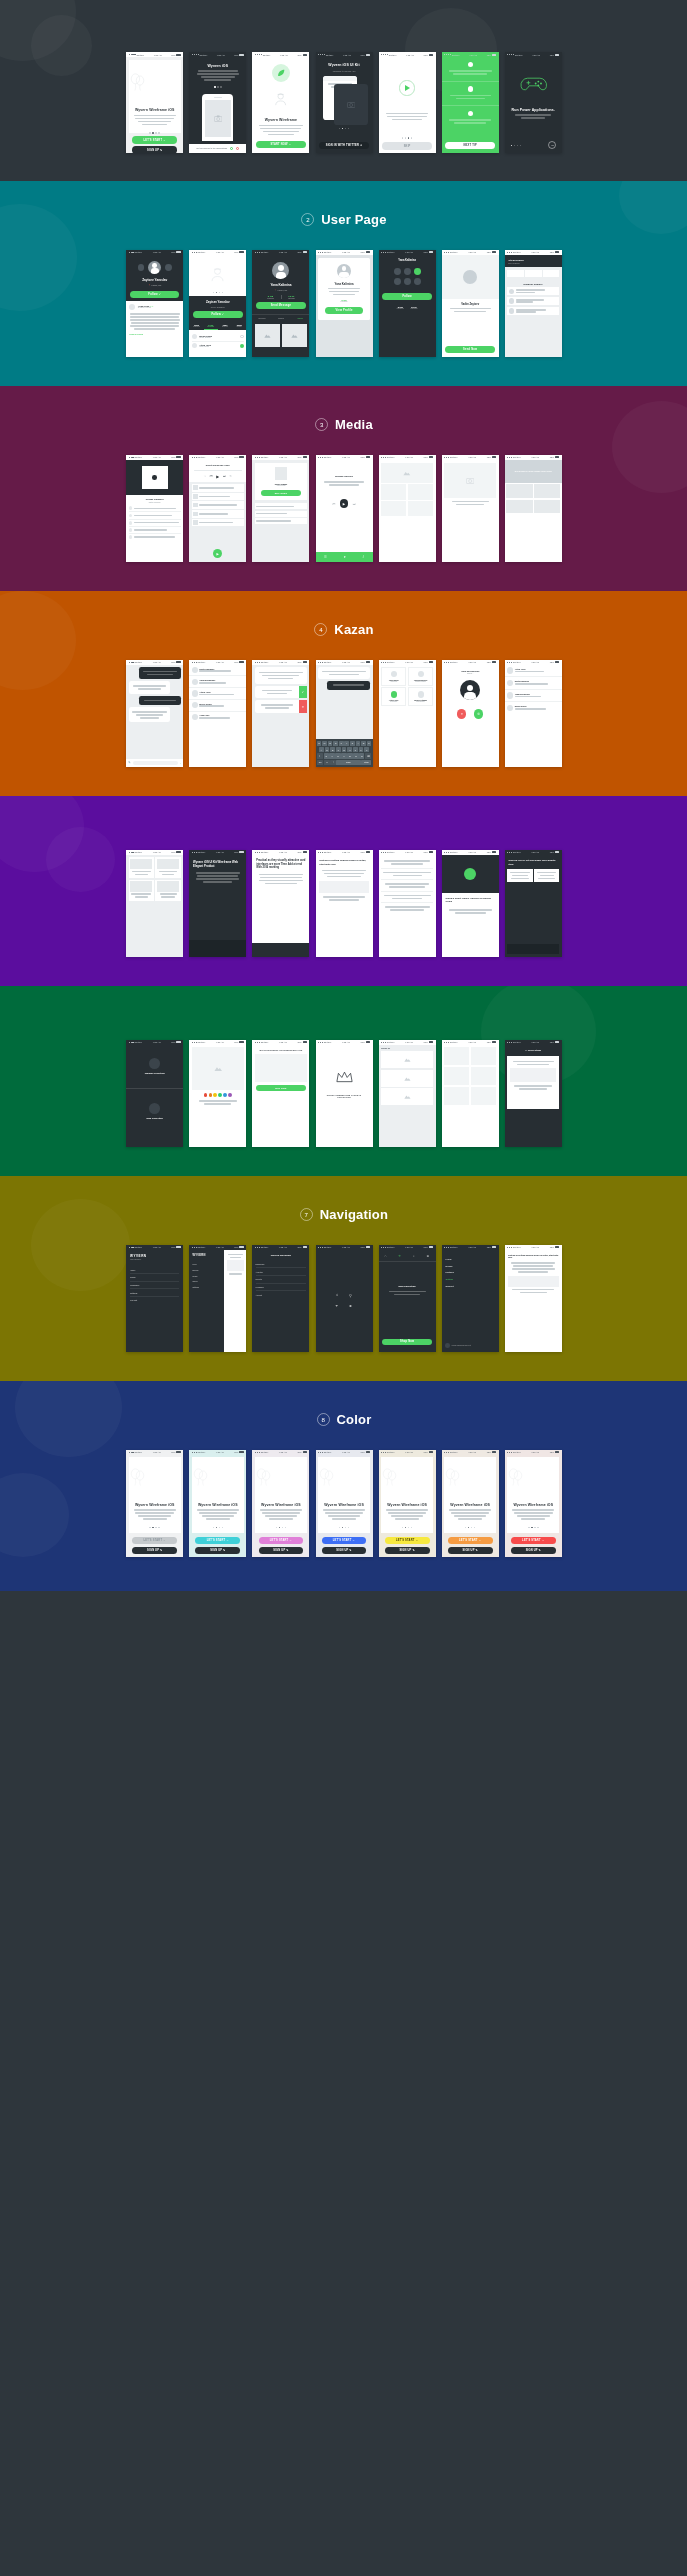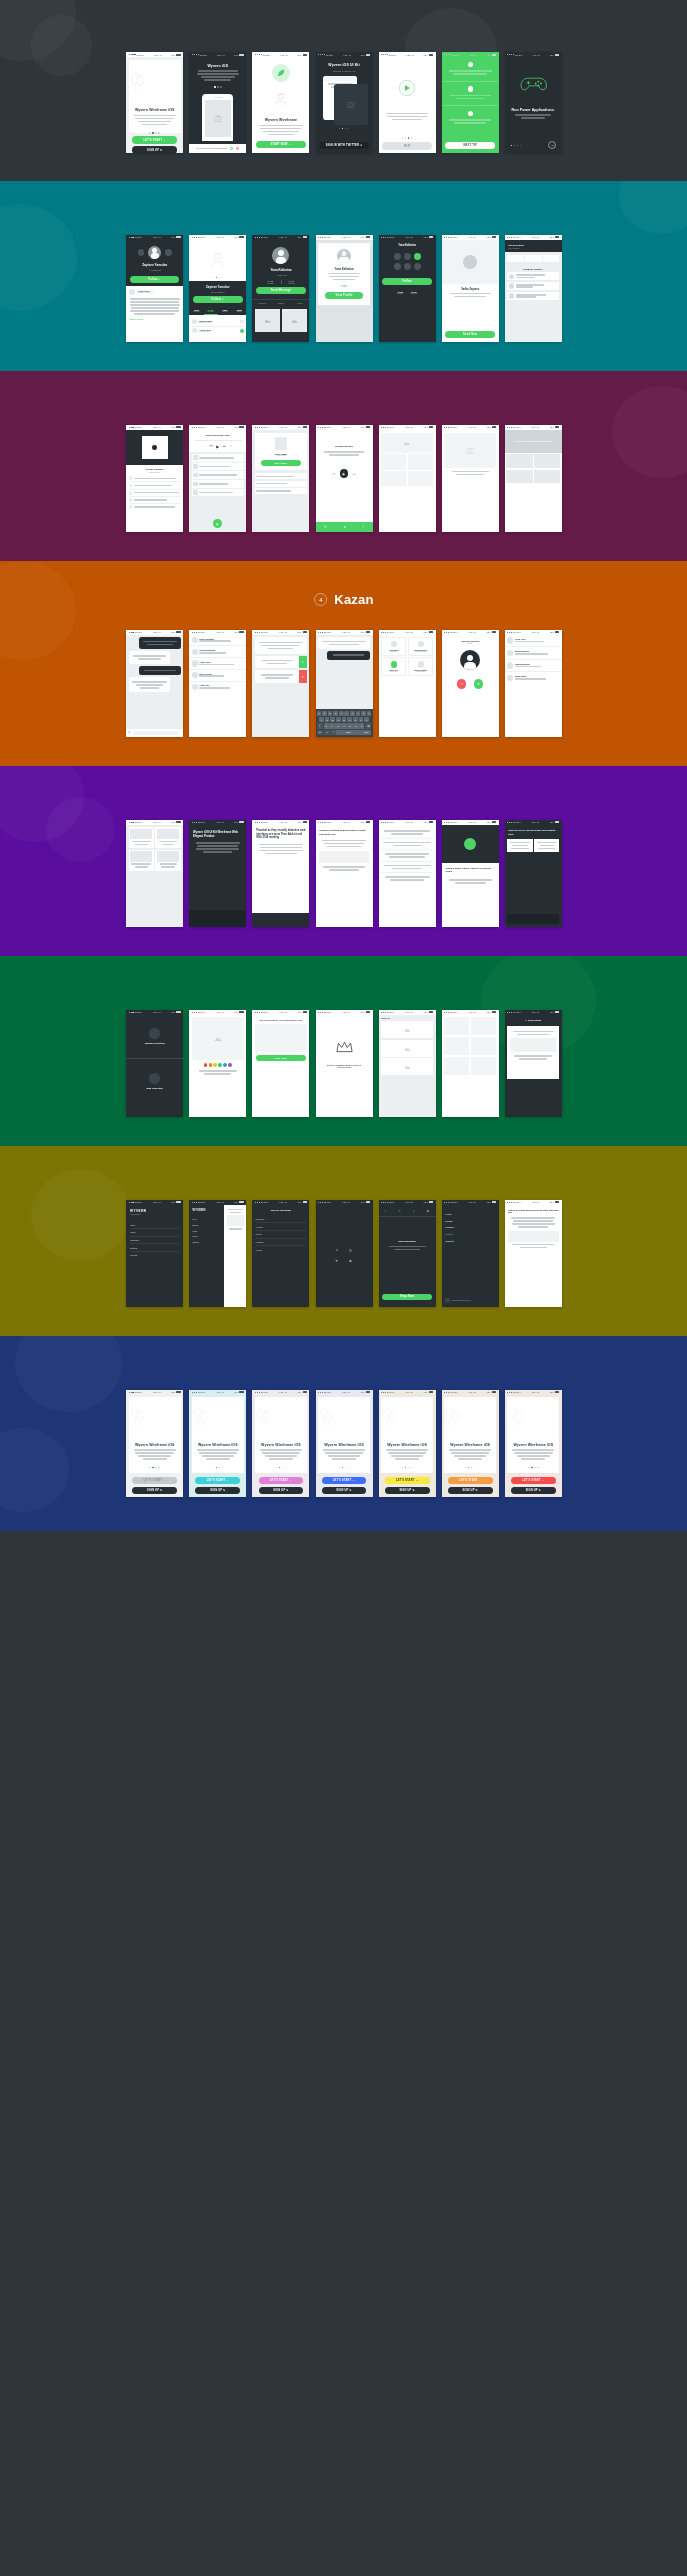--- a/index.html
+++ b/index.html
@@ -371,20 +371,26 @@
       </div>
     </div>
   </div>
 </div>
 
 <div class="section" style="background:#007b85;padding:31px 0 29px;">
   <div class="blobs">
     <div class="blob" style="width:115px;height:107px;left:-38px;top:23px;"></div>
     <div class="blob" style="width:84px;height:76px;right:-15.3px;top:-23px;"></div>
   </div>
+  <div class="sec-head">
+    <div class="sec-title-row">
+      <span class="sec-num">2</span>
+      <span class="sec-title">User Page</span>
+    </div>
+  </div>
   <div class="row" style="margin-top:23px;">
 
     <div class="ph dark tall">
       <div class="statusbar">
           <span class="sb-l">
             <i class="dotz"></i>
             <i class="dotz"></i>
             <i class="dotz"></i>
             <span>Zaytsev</span>
           </span>
@@ -720,20 +726,26 @@
         </div>
       </div>
     </div>
   </div>
 </div>
 
 <div class="section" style="background:#651b48;padding:31px 0 29px;">
   <div class="blobs">
     <div class="blob" style="width:99px;height:92px;right:-23px;top:15.3px;"></div>
   </div>
+  <div class="sec-head">
+    <div class="sec-title-row">
+      <span class="sec-num">3</span>
+      <span class="sec-title">Media</span>
+    </div>
+  </div>
   <div class="row" style="margin-top:23px;">
 
     <div class="ph tall">
       <div class="statusbar">
           <span class="sb-l">
             <i class="dotz"></i>
             <i class="dotz"></i>
             <i class="dotz"></i>
             <span>Zaytsev</span>
           </span>
@@ -1746,20 +1758,26 @@
         </div>
       </div>
     </div>
   </div>
 </div>
 
 <div class="section" style="background:#7c7503;padding:31px 0 29px;">
   <div class="blobs">
     <div class="blob" style="width:99px;height:92px;left:31px;top:23px;"></div>
   </div>
+  <div class="sec-head">
+    <div class="sec-title-row">
+      <span class="sec-num">7</span>
+      <span class="sec-title">Navigation</span>
+    </div>
+  </div>
   <div class="row" style="margin-top:23px;">
 
     <div class="ph dark tall">
       <div class="statusbar">
           <span class="sb-l">
             <i class="dotz"></i>
             <i class="dotz"></i>
             <i class="dotz"></i>
             <span>Zaytsev</span>
           </span>
@@ -1956,20 +1974,26 @@
           </div>
       </div>
     </div>
   </div>
 </div>
 
 <div class="section" style="background:#1e3576;padding:31px 0 34px;">
   <div class="blobs">
     <div class="blob" style="width:107px;height:99px;left:15.3px;top:-23px;"></div>
     <div class="blob" style="width:92px;height:84px;left:-23px;top:92px;"></div>
+  </div>
+  <div class="sec-head">
+    <div class="sec-title-row">
+      <span class="sec-num">8</span>
+      <span class="sec-title">Color</span>
+    </div>
   </div>
   <div class="row" style="margin-top:23px;" id="color-row">
       <div class="ph tall" style="background: rgb(240, 241, 242);">
         <div class="statusbar">
           <span class="sb-l">
             <i class="dotz"></i>
             <i class="dotz"></i>
             <i class="dotz"></i>
             <span>Zaytsev</span>
           </span>

